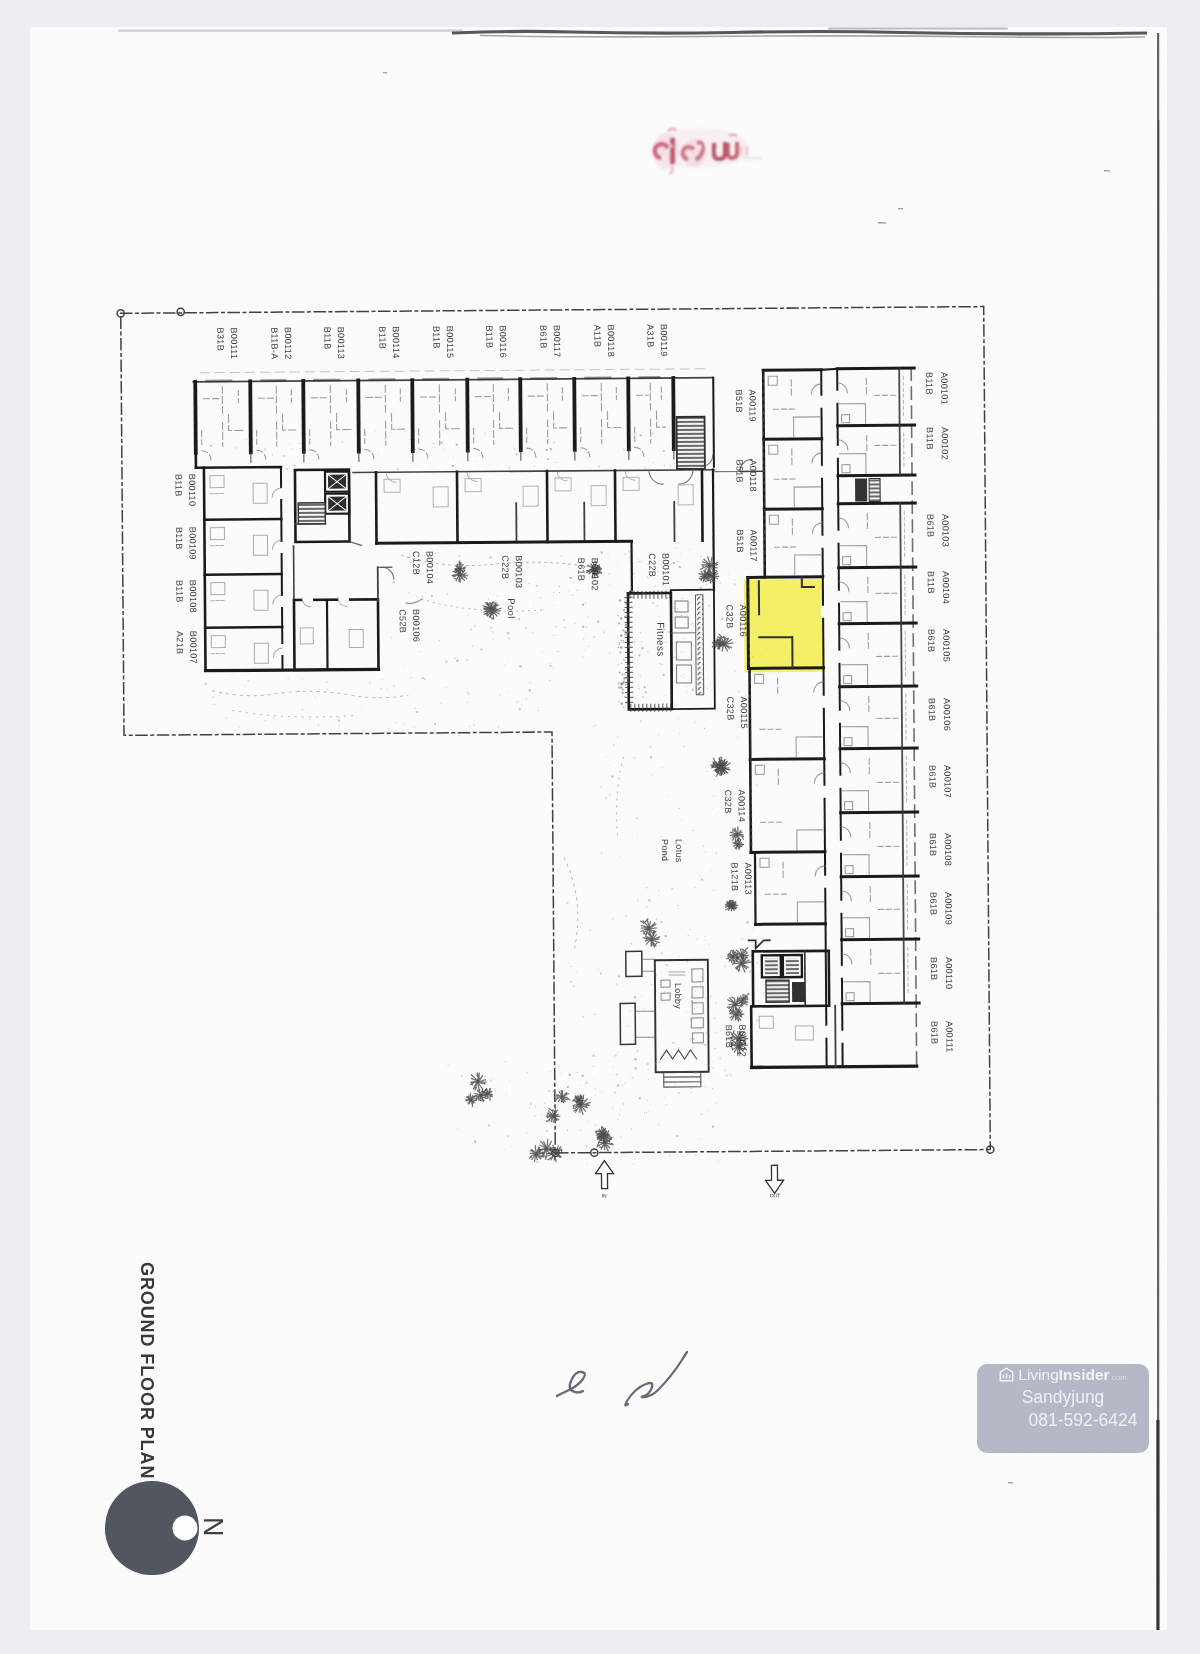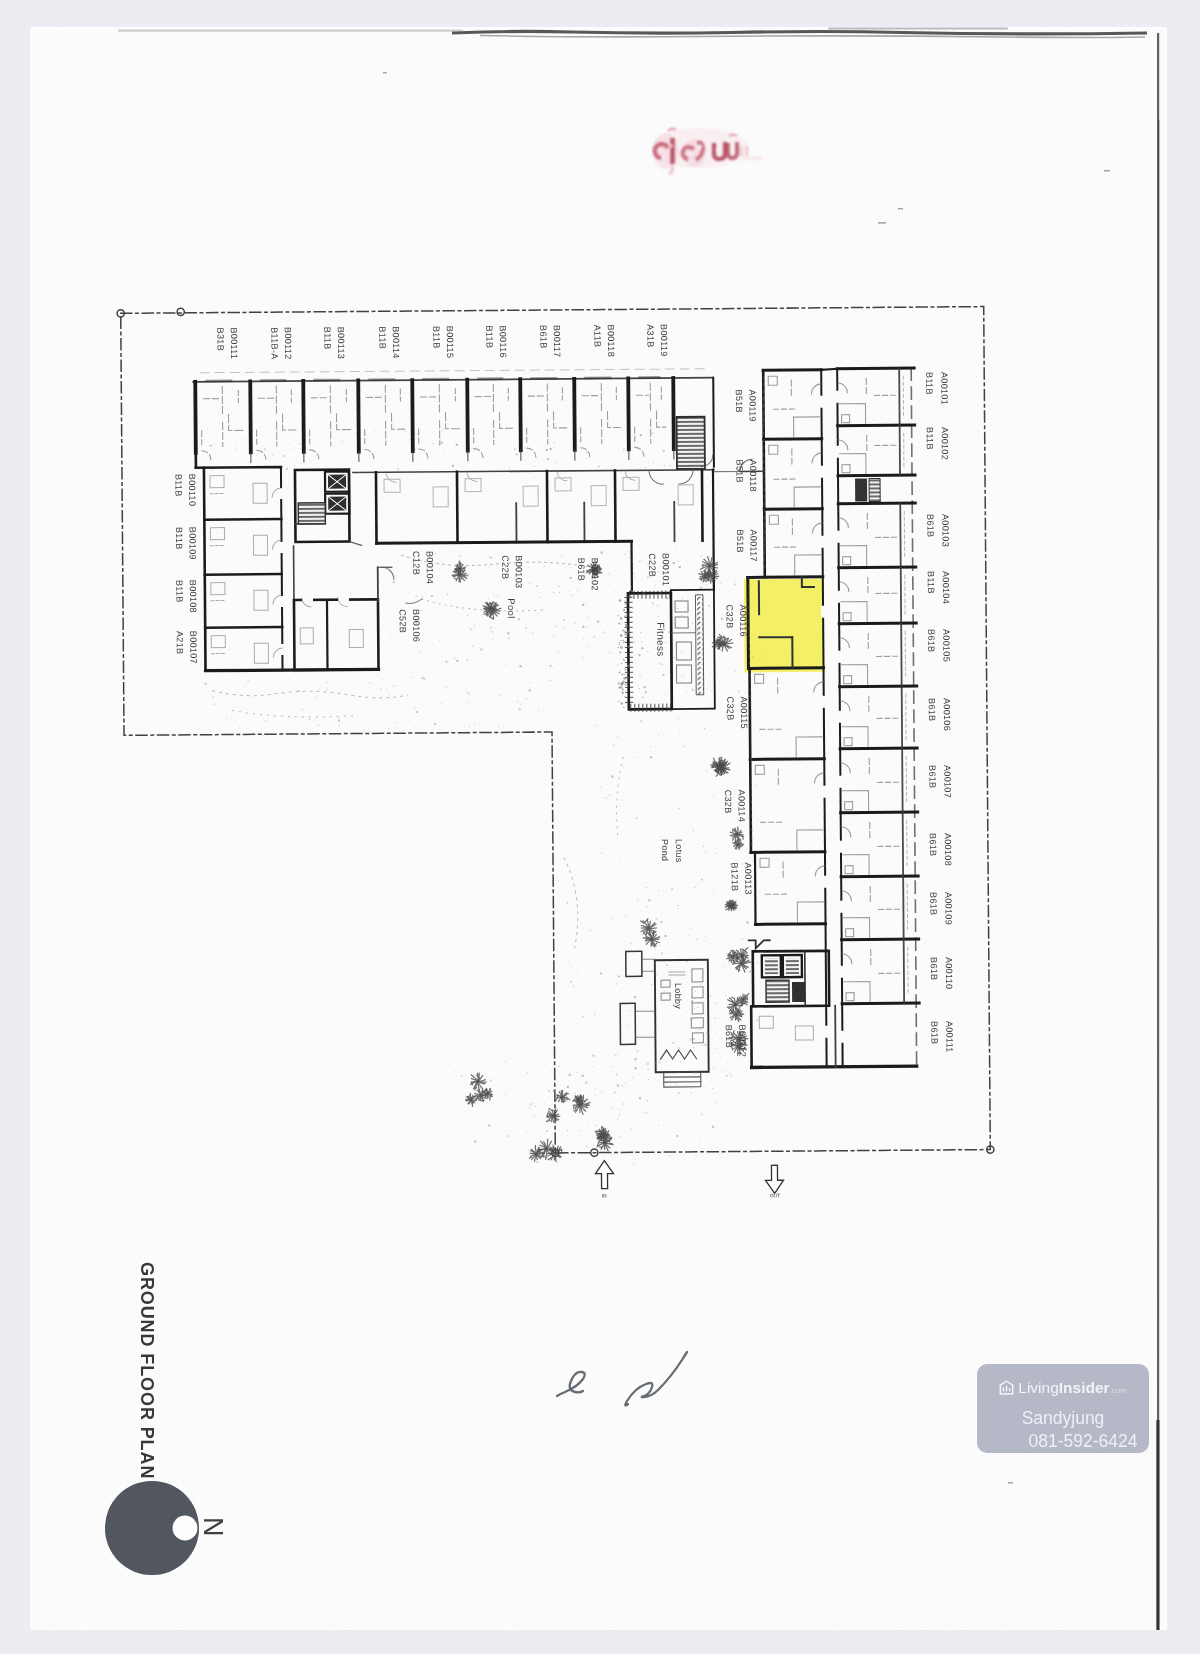--- a/index.html
+++ b/index.html
@@ -1,22 +1,22 @@
 <!DOCTYPE html>
 <html><head><meta charset="utf-8">
 <style>
 html,body{margin:0;padding:0;background:#ecedf3;width:1200px;height:1654px;overflow:hidden;}
 body{font-family:"Liberation Sans", sans-serif;position:relative;}
 #paper{position:absolute;left:30px;top:27px;width:1137px;height:1603px;background:#fdfdfd;border-radius:3px;}
 #plansvg{position:absolute;left:0;top:0;filter:blur(0.3px);}
 #wm{position:absolute;left:977px;top:1364px;width:172px;height:89px;background:#b5b8c6;border-radius:10px;color:#fff;text-align:center;font-family:"Liberation Sans", sans-serif;}
-#wm .lg{margin-top:15px;font-size:15.5px;color:#f2f3f7;}
+#wm .lg{margin-top:2px;font-size:15.5px;color:#f2f3f7;}
 #wm .lg b{font-weight:bold;}
 #wm .lg .dotcom{font-size:8px;color:#d8dae3;}
-#wm .nm{font-size:17.5px;margin-top:11px;color:#eef0f5;}
+#wm .nm{font-size:17.5px;margin-top:3px;color:#eef0f5;}
 #wm .ph{font-size:17.5px;margin-top:2px;color:#eef0f5;padding-left:40px;}
 </style></head><body>
 
 <div id="paper"></div>
 <svg id="plansvg" width="1200" height="1654" viewBox="0 0 1200 1654" font-family="Liberation Sans, sans-serif">
 <defs>
 <filter id="scannoise" x="0" y="0" width="100%" height="100%">
   <feTurbulence type="fractalNoise" baseFrequency="0.55" numOctaves="2" seed="7" result="n"></feTurbulence>
   <feColorMatrix in="n" type="matrix" values="0 0 0 0 0.45  0 0 0 0 0.45  0 0 0 0 0.45  0 0 0 0.6 0"></feColorMatrix>
   <feComposite operator="in" in2="SourceGraphic"></feComposite>

